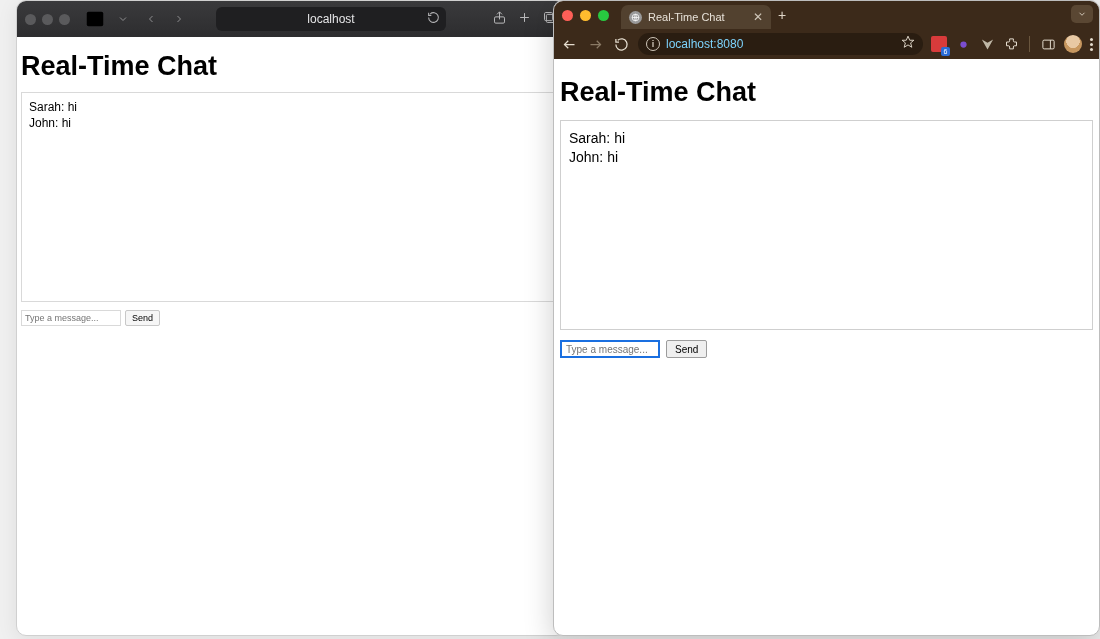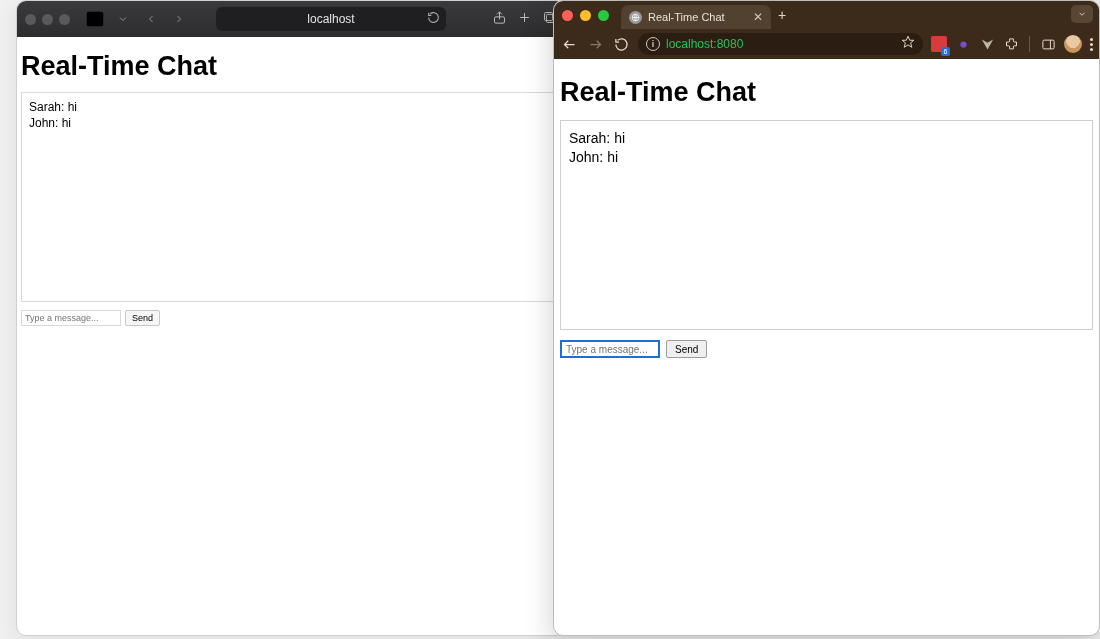--- a/index.html
+++ b/index.html
@@ -91,21 +91,21 @@
       padding:0 6px; gap:8px;
     }
     .nav-ico { width:18px; height:18px; display:flex;align-items:center;justify-content:center;}
     .nav-ico svg { width:15px; height:15px; stroke:#e4dcce; fill:none; stroke-width:2;}
     .nav-ico.dim svg { stroke:#8a7a65; }
     .omni {
       flex:1; height:22px; background:#2a1d11; border-radius:11px;
       display:flex; align-items:center; padding:0 8px; gap:6px;
     }
     .omni .info { width:14px;height:14px;border:1.4px solid #cfc6b9;border-radius:50%;display:flex;align-items:center;justify-content:center;color:#cfc6b9;font-size:9px;font-weight:600;}
-    .omni-text { color:#22c55e; font-size:12px;}
+    .omni-text { color:#7dd3fc; font-size:12px;}
     .omni-star { margin-left:auto;}
     .omni-star svg{width:14px;height:14px;stroke:#e4dcce;fill:none;stroke-width:1.6;}
     .ext-row { display:flex; gap:8px; align-items:center; }
     .ext { width:16px; height:16px; display:flex;align-items:center;justify-content:center;}
     .ext svg{width:15px;height:15px;}
     .ext-badge { position:relative; width:16px;height:16px;background:#d83b3b;border-radius:2px;}
     .ext-badge::after{content:"6";position:absolute;right:-3px;bottom:-4px;background:#2a6bd6;color:#fff;font-size:7px;width:9px;height:9px;border-radius:2px;display:flex;align-items:center;justify-content:center;}
     .puzzle svg{stroke:#e4dcce;fill:none;stroke-width:1.6;}
     .sep { width:1px; height:16px; background:#6a563e; margin:0 2px;}
     .avatar { width:18px;height:18px;border-radius:50%;

